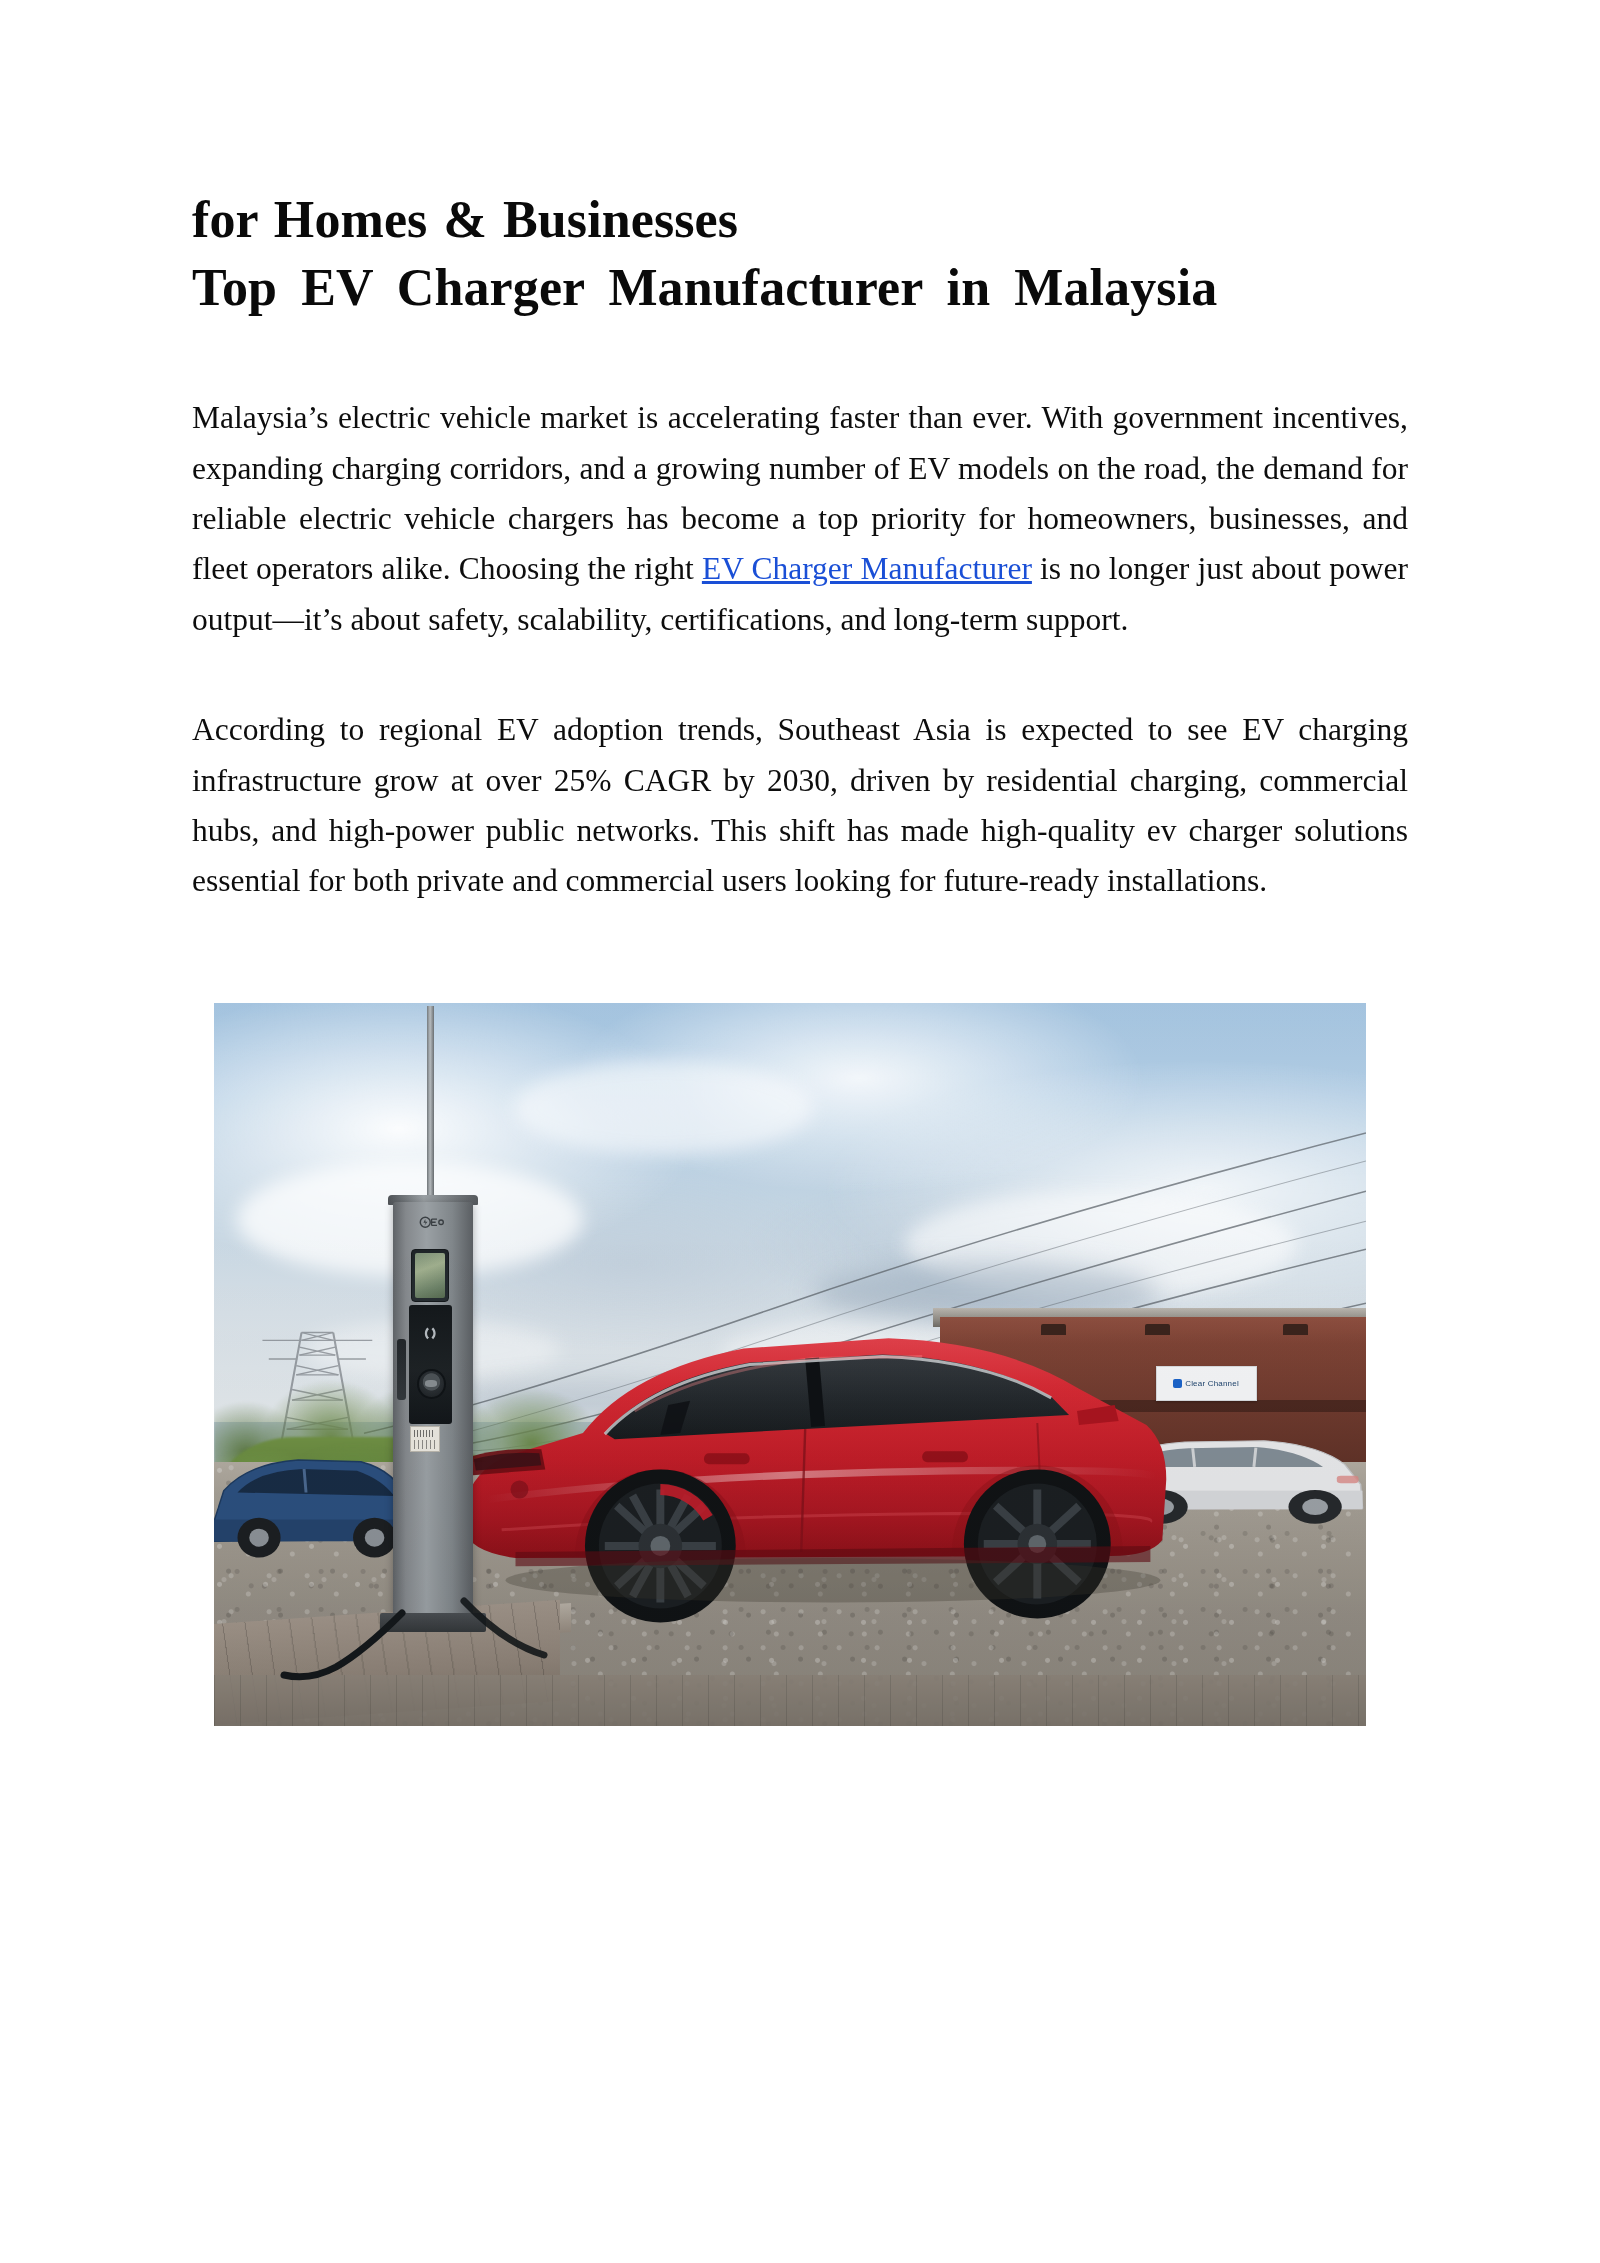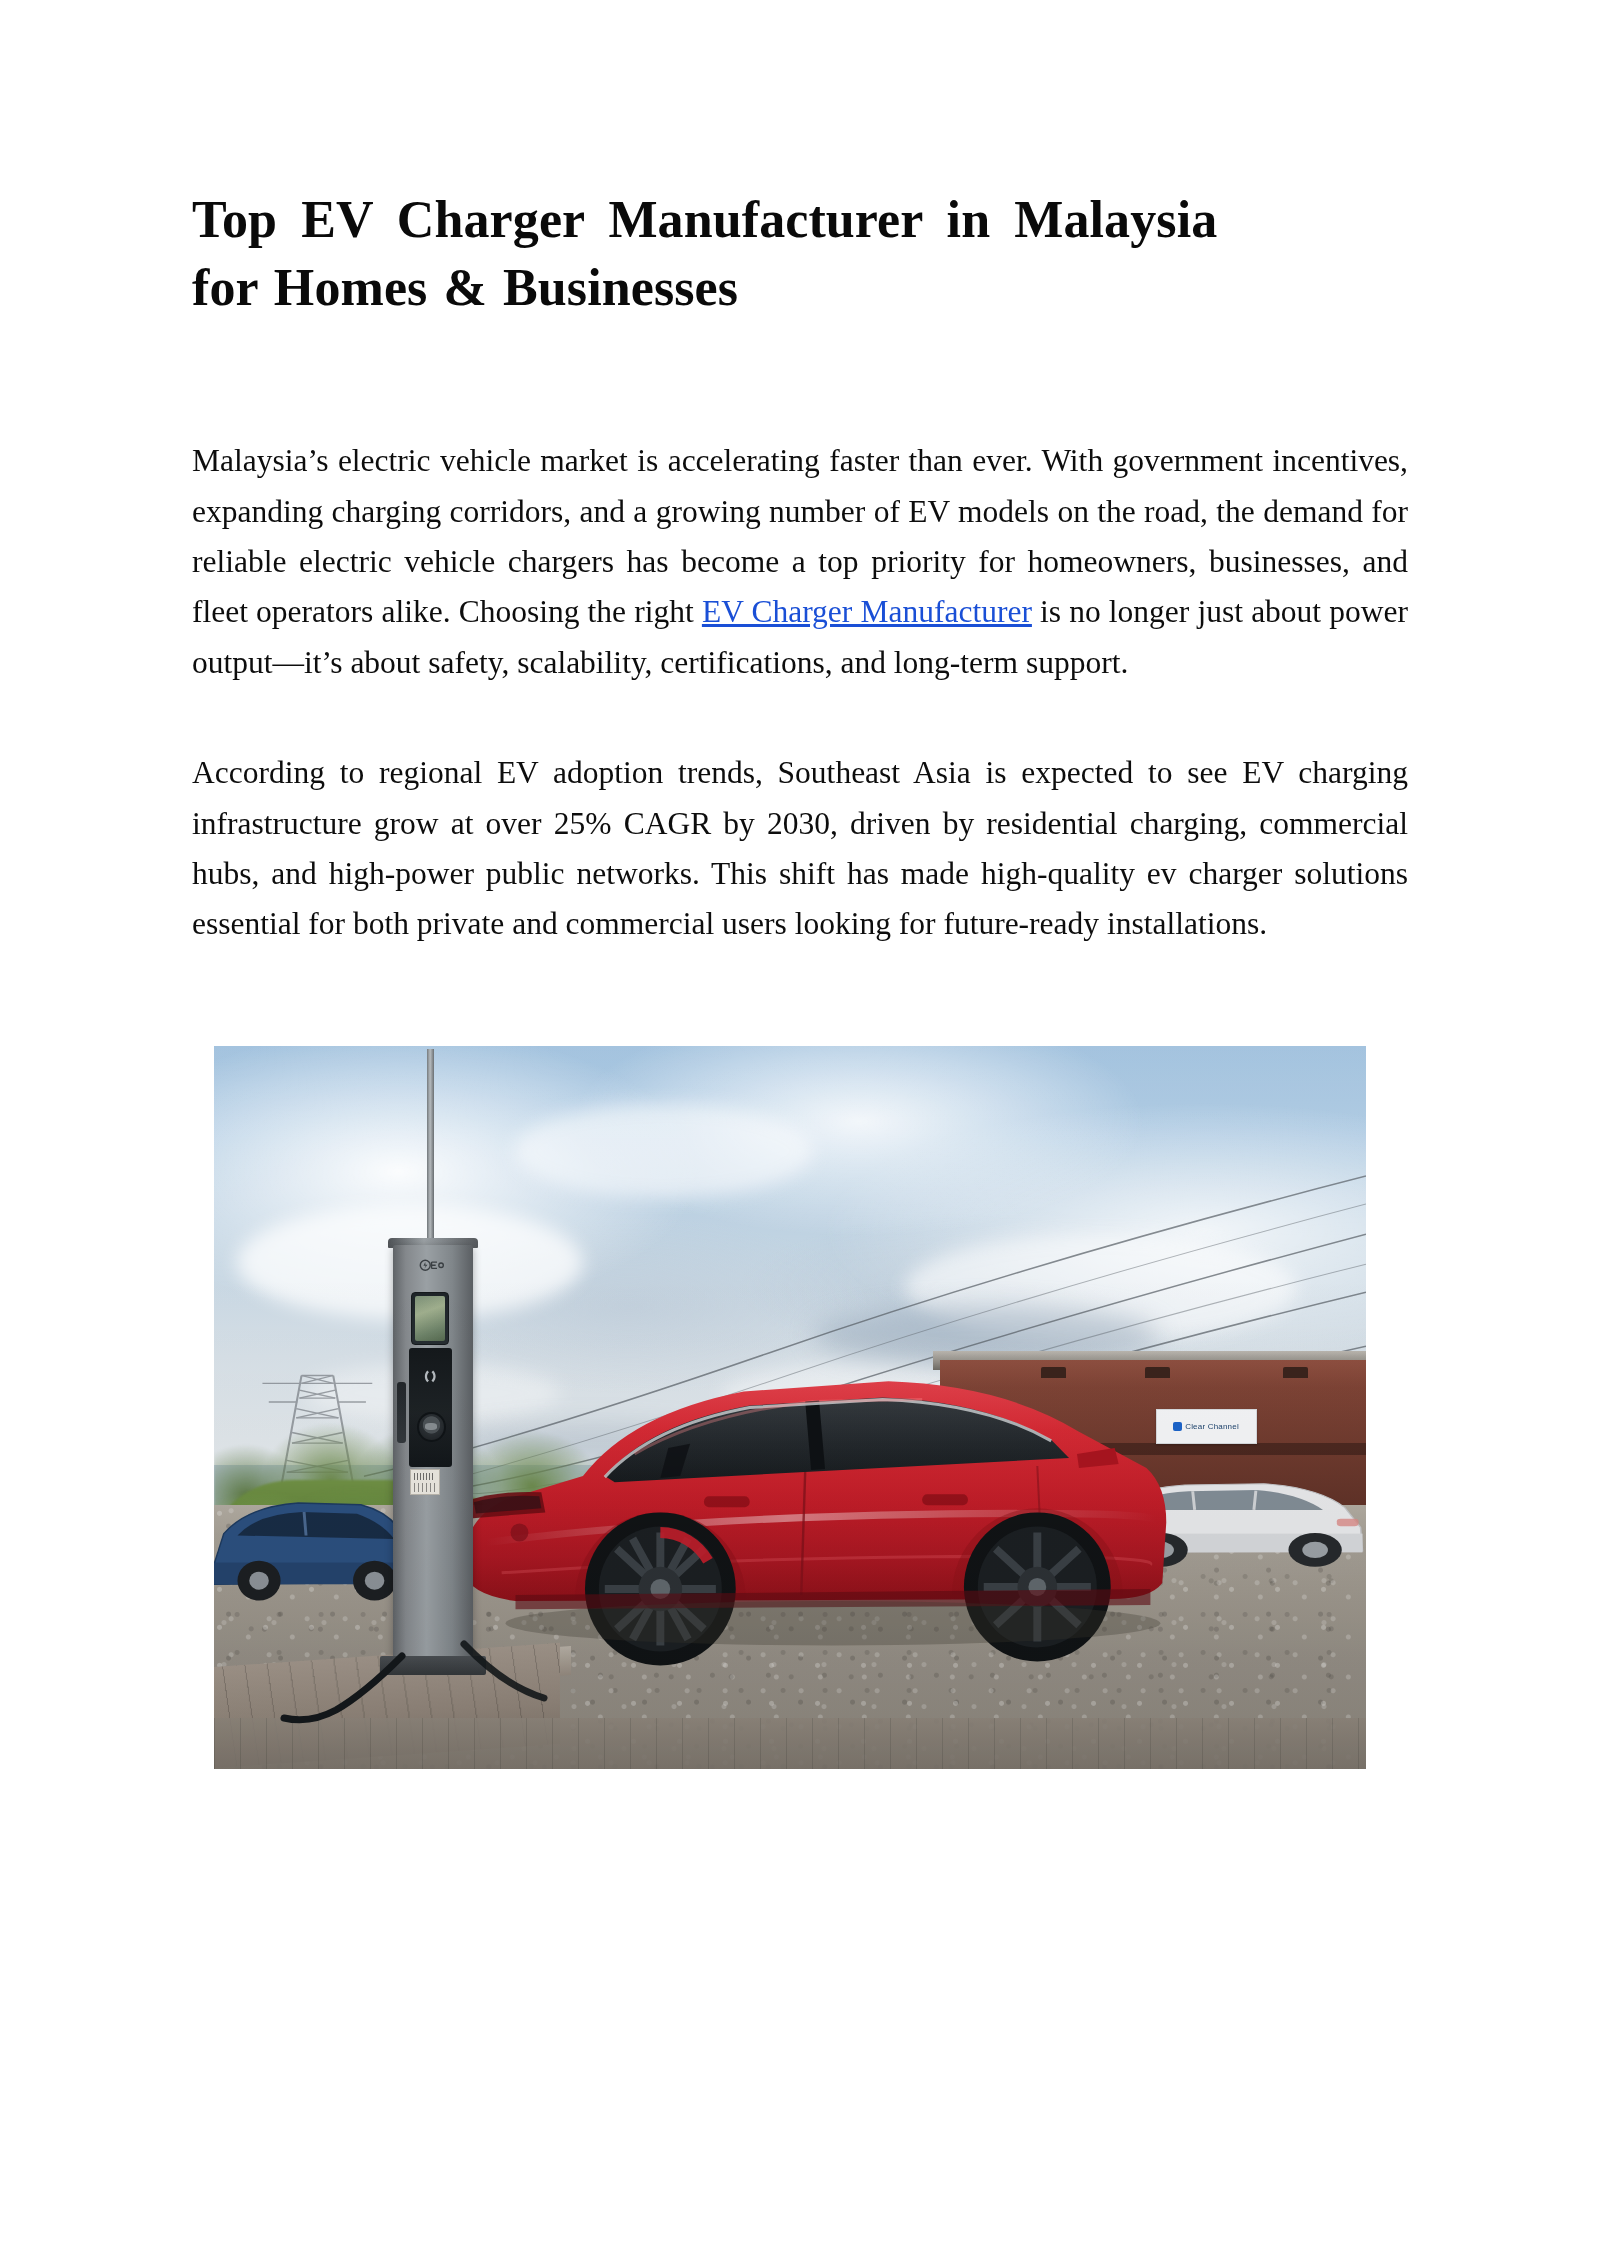--- a/index.html
+++ b/index.html
@@ -55,21 +55,21 @@
   
   .body-p {
     margin: 0;
     font-size: 31.5px;
     line-height: 1.60;
     text-align: justify;
     text-justify: inter-word;
     color: #0d0d0d;
     hyphens: none;
   }
-  .p-1 { margin-top: 115px; }
+  .p-1 { margin-top: 72px; }
   .p-2 { margin-top: 60px; }
 
   .doc-link {
     color: #1a4fd6;
     text-decoration: underline;
     text-decoration-color: #1a4fd6;
     text-underline-offset: 2px;
     cursor: pointer;
   }
 
@@ -437,22 +437,22 @@
     pointer-events: none;
   }
 </style>
 </head>
 <body>
 
 <div class="page">
   <div class="content">
 
     <h1 class="doc-title">
+      <span class="tline tline-2">for Homes &amp; Businesses</span>
       <span class="tline tline-1">Top EV Charger Manufacturer in Malaysia</span>
-      <span class="tline tline-2">for Homes &amp; Businesses</span>
     </h1>
 
     <p class="body-p p-1"><span>Malaysia’s electric vehicle market is accelerating faster than ever. With government incentives, expanding charging corridors, and a growing number of EV models on the road, the demand for reliable electric vehicle chargers has become a top priority for homeowners, businesses, and fleet operators alike. Choosing the right </span><a class="doc-link" href="#">EV Charger Manufacturer</a><span> is no longer just about power output—it’s about safety, scalability, certifications, and long-term support.</span></p>
 
     <p class="body-p p-2">According to regional EV adoption trends, Southeast Asia is expected to see EV charging infrastructure grow at over 25% CAGR by 2030, driven by residential charging, commercial hubs, and high-power public networks. This shift has made high-quality ev charger solutions essential for both private and commercial users looking for future-ready installations.</p>
 
     <figure class="figure">
       <div class="photo">
 
         <div class="sky"></div>

